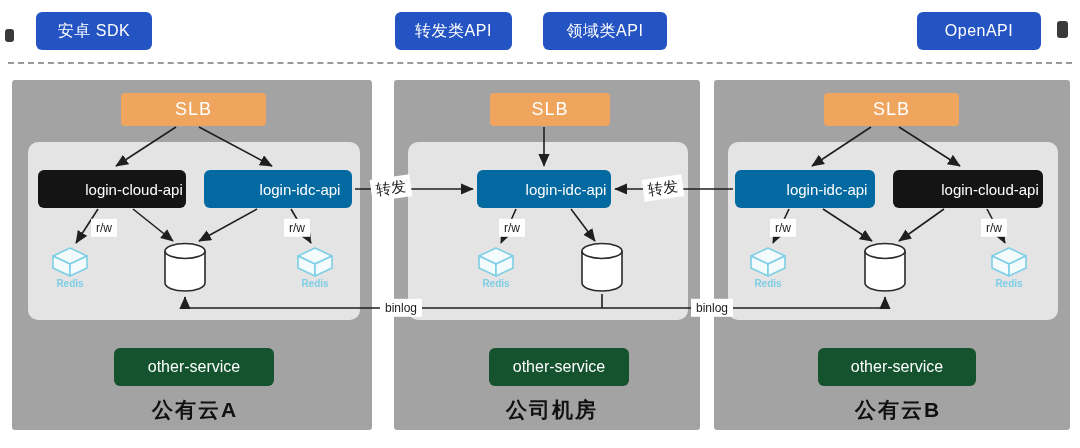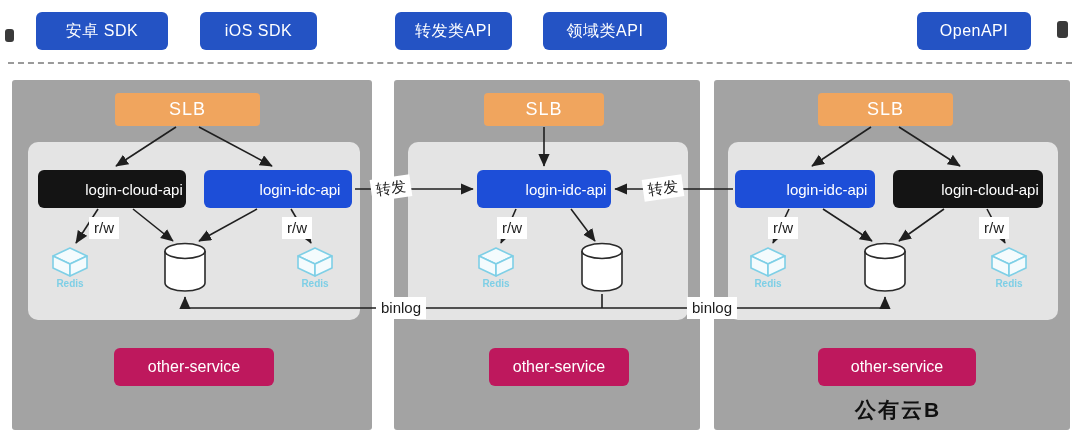--- a/index.html
+++ b/index.html
@@ -9,29 +9,29 @@
 
   .navbtn { position:absolute; top:12px; height:38px; background:#2453c4; border-radius:6px;
             color:#ffffff; font-size:16px; display:flex; align-items:center; justify-content:center;
             z-index:3; letter-spacing:.5px; }
   .sep { position:absolute; left:8px; right:8px; top:62px; border-top:2px dashed #9a9a9a; z-index:1; }
 
   .panel { position:absolute; top:80px; height:350px; background:#a3a3a3; border-radius:3px; z-index:1; }
   .inner { position:absolute; background:#e4e4e4; border-radius:10px; z-index:2; }
 
   .slb { position:absolute; background:#f0a55e; border-radius:4px; color:#ffffff; font-size:18px;
-         display:flex; align-items:center; justify-content:center; z-index:3; letter-spacing:1px; }
+         display:flex; align-items:center; justify-content:center; z-index:3; letter-spacing:1px;margin-left:6px; }
   .apibox { position:absolute; height:38px; border-radius:6px; color:#ffffff; font-size:15px;
             display:flex; align-items:center; justify-content:center; z-index:3;padding-left:44px; }
   .apibox.black { background:#141414; }
-  .apibox.blue  { background:#1d4ed8; }
-  .other { position:absolute; top:348px; height:38px; background:#be185d; border-radius:6px; color:#ffffff;
+  .apibox.blue  { background:#0369a1; }
+  .other { position:absolute; top:348px; height:38px; background:#14532d; border-radius:6px; color:#ffffff;
            font-size:16px; display:flex; align-items:center; justify-content:center; z-index:3; }
 
-  .chip { position:absolute; background:#ffffff; color:#1c1c1c; font-size:15px; line-height:1.2;
+  .chip { position:absolute; background:#ffffff; color:#1c1c1c; font-size:12px; line-height:1.2;
           padding:2px 5px; z-index:6; transform:translate(-50%,-50%); white-space:nowrap; }
   .chip.fwd { font-size:15px; transform:translate(-50%,-50%) rotate(-8deg); }
 
   .ptitle { position:absolute; color:#111111; font-size:21px; font-weight:bold; z-index:3;
             transform:translateX(-50%); letter-spacing:2px; white-space:nowrap; }
 
   .icon { position:absolute; z-index:3; transform:translate(-50%,-50%); line-height:0; }
 
   .overlay { position:absolute; left:0; top:0; z-index:5; pointer-events:none; }
 
@@ -39,25 +39,24 @@
   .edgemark { position:absolute; background:#3a3a3a; border-radius:3px; z-index:0; }
 </style>
 </head>
 <body>
 
 <div class="stage">
 
   <div class="edgemark" style="left:5px;top:29px;width:9px;height:13px"></div>
   <div class="edgemark" style="left:1057px;top:21px;width:11px;height:17px"></div>
 
-  <div class="navbtn" style="left:36px;width:132px">安卓 SDK</div>
-  <div class="navbtn" style="left:200px;width:117px">iOS SDK</div>
+  <div class="navbtn" style="left:36px;width:116px">安卓 SDK</div>
   <div class="navbtn" style="left:395px;width:117px">转发类API</div>
   <div class="navbtn" style="left:543px;width:124px">领域类API</div>
-  <div class="navbtn" style="left:917px;width:114px">OpenAPI</div>
+  <div class="navbtn" style="left:917px;width:124px">OpenAPI</div>
 
   <div class="sep"></div>
 
   <div class="panel" style="left:12px;width:360px"></div>
   <div class="panel" style="left:394px;width:306px"></div>
   <div class="panel" style="left:714px;width:356px"></div>
 
   <div class="inner" style="left:28px;top:142px;width:332px;height:178px"></div>
   <div class="inner" style="left:408px;top:142px;width:280px;height:178px"></div>
   <div class="inner" style="left:728px;top:142px;width:330px;height:178px"></div>
@@ -139,20 +138,22 @@
     <svg width="46" height="52" viewBox="0 0 46 52">
       <path d="M3 9 V41 a20 8 0 0 0 40 0 V9" fill="#ffffff" stroke="#2a2a2a" stroke-width="1.6"></path>
       <ellipse cx="23" cy="9" rx="20" ry="7.5" fill="#ffffff" stroke="#2a2a2a" stroke-width="1.6"></ellipse>
     </svg>
   </div>
 
   <div class="other" style="left:114px;width:160px">other-service</div>
   <div class="other" style="left:489px;width:140px">other-service</div>
   <div class="other" style="left:818px;width:158px">other-service</div>
 
+  <div class="ptitle" style="left:195px;top:396px">公有云A</div>
+  <div class="ptitle" style="left:552px;top:396px">公司机房</div>
   <div class="ptitle" style="left:898px;top:396px">公有云B</div>
 
   <svg class="overlay" width="1080" height="448" viewBox="0 0 1080 448">
     <defs>
       <marker id="ah" markerWidth="10" markerHeight="8" refX="7.5" refY="3.5" orient="auto-start-reverse">
         <path d="M0 0 L8 3.5 L0 7 Z" fill="#1f1f1f"></path>
       </marker>
     </defs>
     <g stroke="#1f1f1f" stroke-width="1.6" fill="none">
       <line x1="176" y1="127" x2="116" y2="166" marker-end="url(#ah)"></line>

